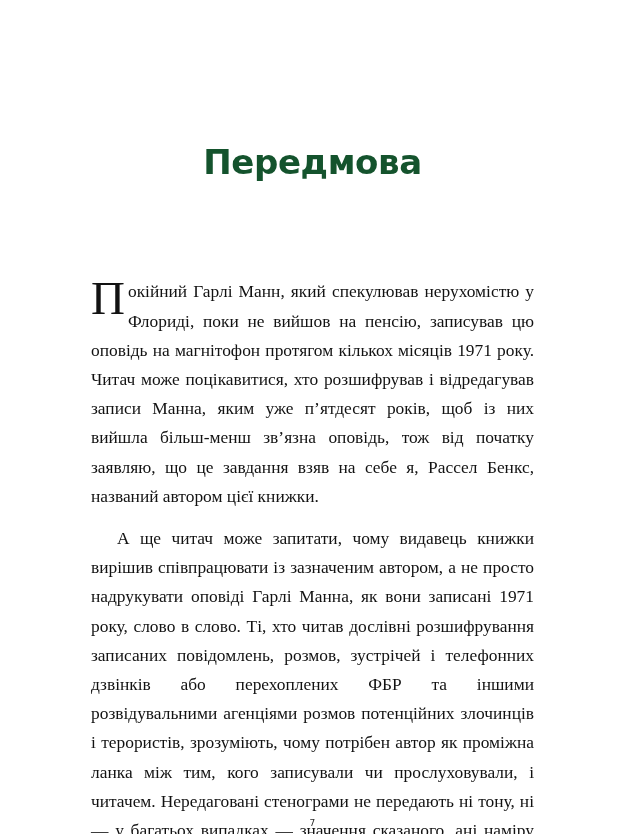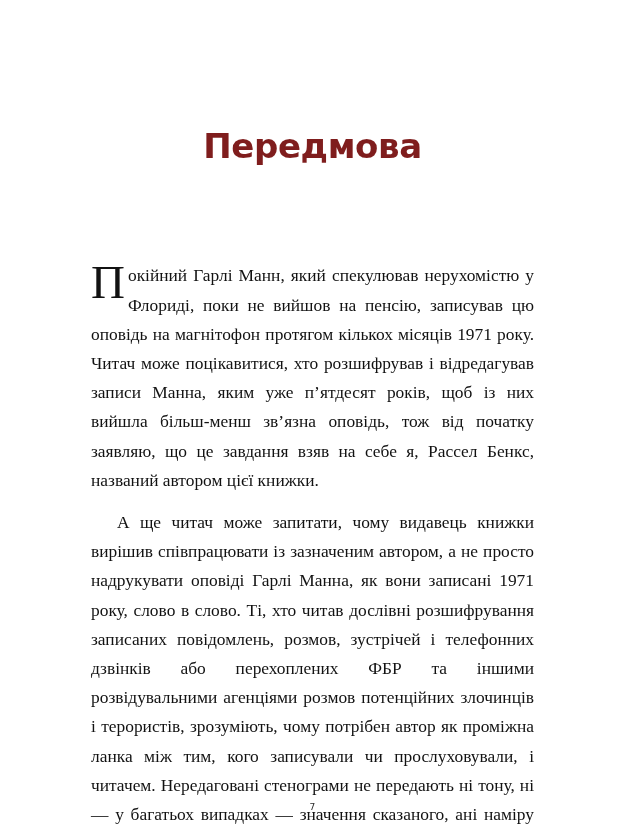--- a/index.html
+++ b/index.html
@@ -20,22 +20,22 @@
     height: 834px;
     box-sizing: border-box;
     padding: 0 78px;
   }
   .chapter-title {
     font-family: "DejaVu Sans", sans-serif;
     font-weight: bold;
     font-size: 34px;
     letter-spacing: -0.4px;
     text-align: center;
-    color: #7f1d1d;
-    margin: 0;
+    color: #14532d;
+    margin: 16px;
     padding-top: 128px;
     line-height: 1.1;
   }
   .body-block {
     margin-top: 96px;
   }
   p.para {
     margin: 13px;
     font-size: 17.4px;
     line-height: 29.2px;

